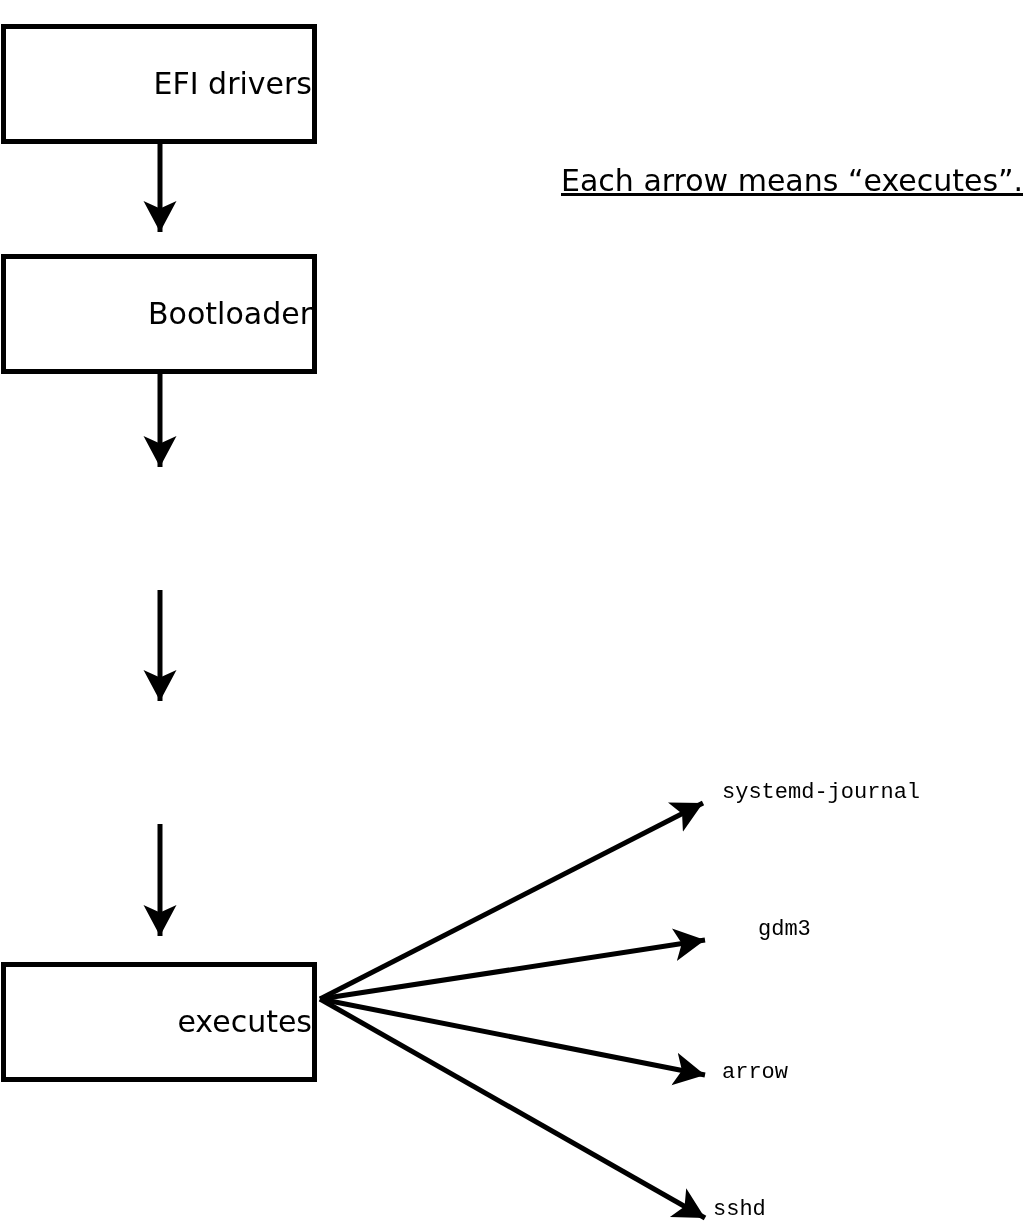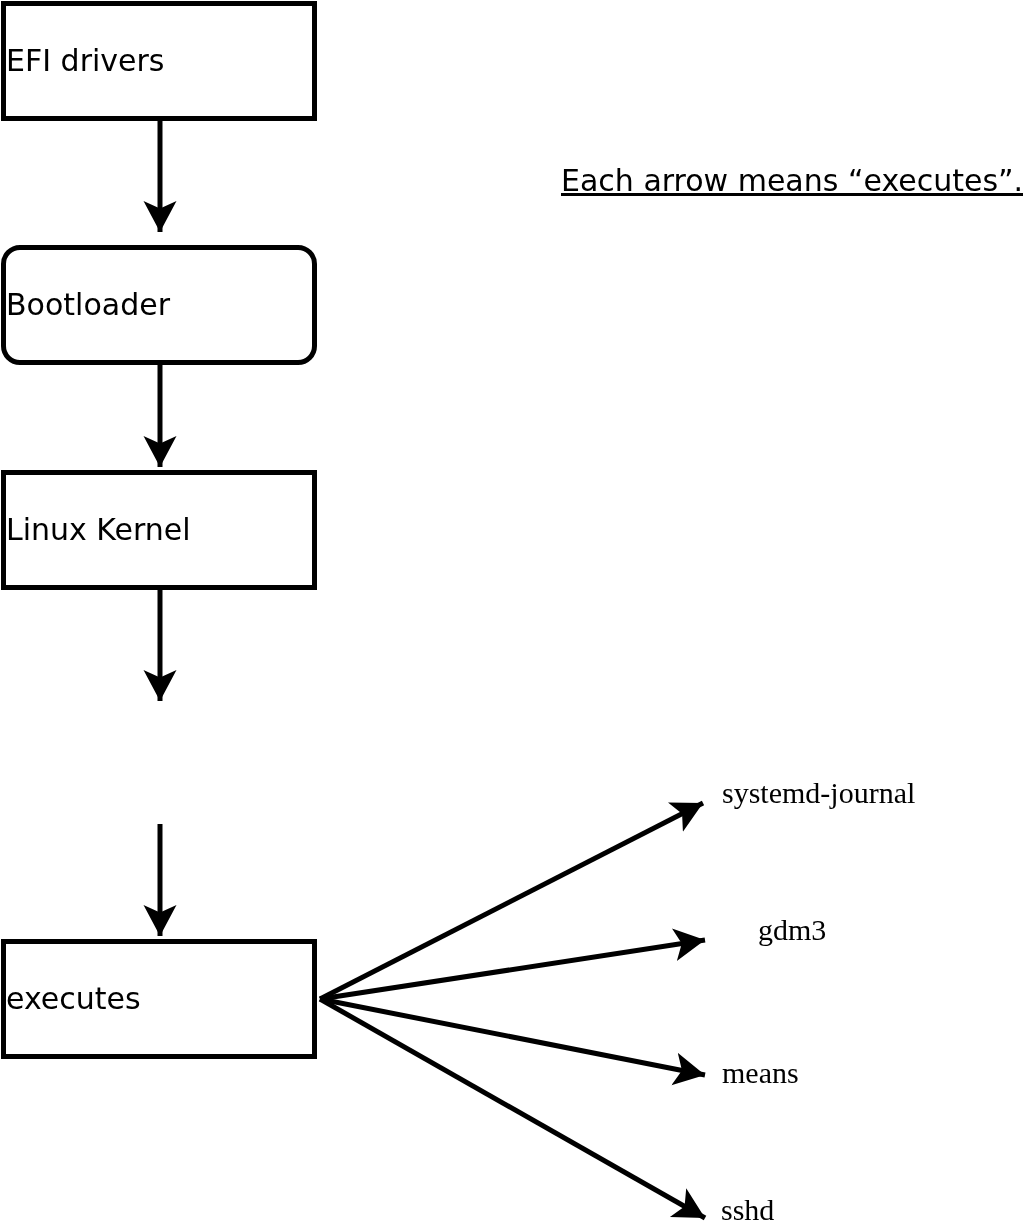--- a/index.html
+++ b/index.html
@@ -26,52 +26,53 @@
   .flow-box {
     position: absolute;
     left: 1px;
     width: 316px;
     height: 120px;
     box-sizing: border-box;
     border: 5px solid #000000;
     background: #ffffff;
     display: flex;
     align-items: center;
-    justify-content: flex-start;
+    justify-content: flex-end;
     font-size: 30px;
     line-height: 1;
     white-space: nowrap;
+    margin-top: 23px;
   }
   .box-1 { top: 1px; }
-  .box-2 { top: 245px; border-radius: 19px; }
+  .box-2 { top: 231px; }
   .box-3 { top: 470px; }
   .box-4 { top: 704px; }
   .box-5 { top: 939px; }
 
   .caption {
     position: absolute;
     left: 561px;
     top: 163px;
     font-size: 30px;
     line-height: 1.2;
     white-space: nowrap;
     text-decoration: underline;
   }
   .proc-label {
     position: absolute;
     transform: translateY(-50%);
-    font-family: Liberation Serif, serif;
-    font-size: 30px;
+    font-family: Liberation Mono, monospace;
+    font-size: 22px;
     line-height: 1;
     white-space: nowrap;
   }
   .proc-1 { left: 722px; top: 793px; }
   .proc-2 { left: 758px; top: 930px; }
   .proc-3 { left: 722px; top: 1073px; }
-  .proc-4 { left: 713px; top: 1210px; margin-left: 8px; }
+  .proc-4 { left: 713px; top: 1210px; }
 </style>
 </head>
 <body>
 
 <div id="stage">
 
   <svg id="arrow-layer" viewBox="0 0 1023 1230" xmlns="http://www.w3.org/2000/svg">
     <defs>
       <marker id="ah" markerWidth="8" markerHeight="8" refX="6.2" refY="3.3" orient="auto" markerUnits="strokeWidth">
         <path d="M0,0 L6.2,3.3 L0,6.6 L1.5,3.3 Z" fill="#000000"></path>
@@ -88,27 +89,24 @@
     <line x1="320" y1="999" x2="705" y2="1075" stroke="#000000" stroke-width="5" marker-end="url(#ah)"></line>
     <line x1="320" y1="999" x2="705" y2="1218" stroke="#000000" stroke-width="5" marker-end="url(#ah)"></line>
   </svg>
 
   <div class="flow-box box-1">
     <span>EFI drivers</span>
   </div>
   <div class="flow-box box-2">
     <span>Bootloader</span>
   </div>
-  <div class="flow-box box-3">
-    <span>Linux Kernel</span>
-  </div>
   <div class="flow-box box-5">
     <span>executes</span>
   </div>
 
   <div class="caption">Each arrow means “executes”.</div>
 
   <div class="proc-label proc-1">systemd-journal</div>
   <div class="proc-label proc-2">gdm3</div>
-  <div class="proc-label proc-3">means</div>
+  <div class="proc-label proc-3">arrow</div>
   <div class="proc-label proc-4">sshd</div>
 
 </div>
 
 </body></html>

